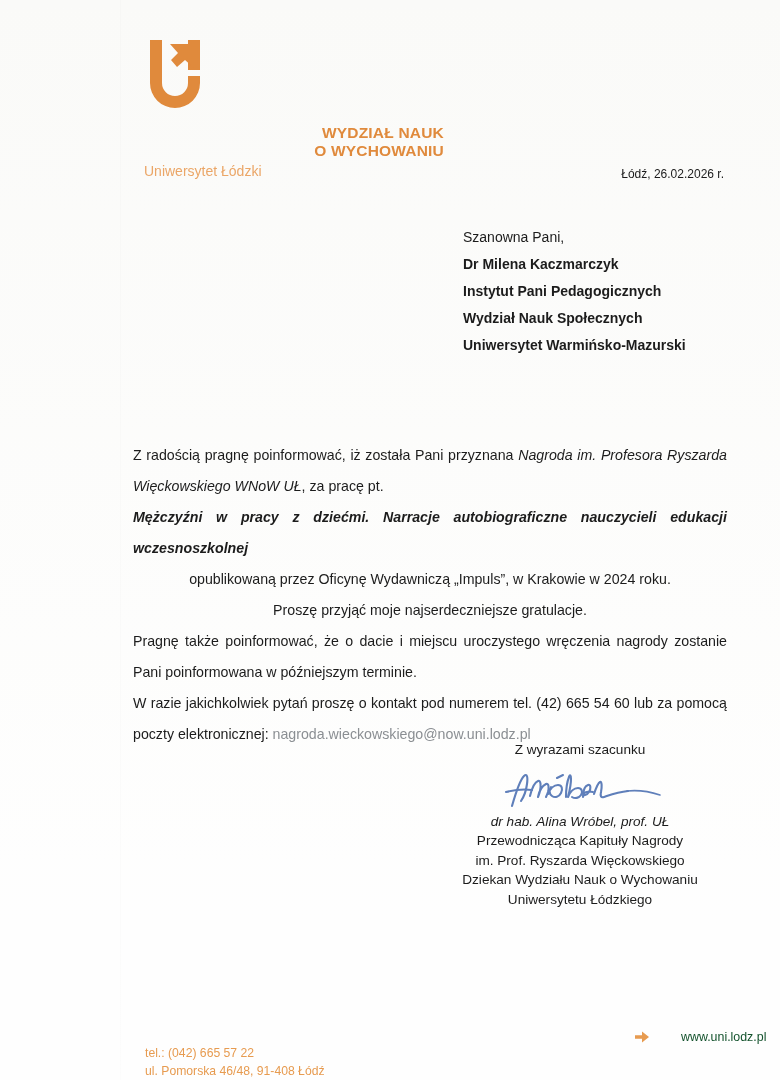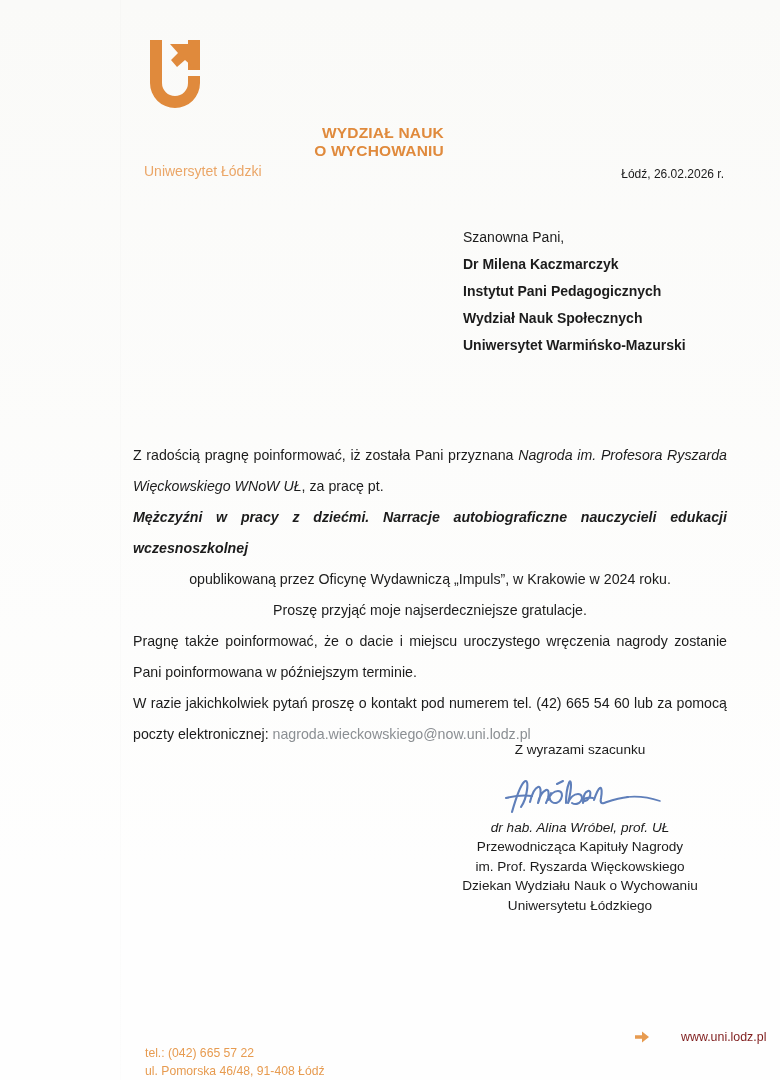--- a/index.html
+++ b/index.html
@@ -103,21 +103,21 @@
   
   .signature-block {
     position: absolute;
     left: 420px;
     top: 740px;
     width: 320px;
     text-align: center;
     font-size: 13.6px;
     line-height: 19.5px;
   }
-  .sig-greeting { margin-bottom: 14px; }
+  .sig-greeting { margin-bottom: 8px; }
   .sig-svg { display: block; margin: 0 auto; }
   .sig-name { font-style: italic; margin-top: 2px; }
 
   
   .footer-left {
     position: absolute;
     left: 145px;
     top: 1008px;
     font-size: 12.2px;
     line-height: 17.5px;
@@ -125,21 +125,21 @@
     margin-top: 37px;
   }
   .footer-right {
     position: absolute;
     left: 634px;
     top: 1030px;
     display: flex;
     align-items: center;
     gap: 31px;
     font-size: 12.4px;
-    color: #7f1d1d;
+    color: #14532d;
   }
   .arrow-icon { display: block; }
 </style>
 </head>
 <body>
 
 <div class="page">
   <div class="scan-noise"></div>
 
   <div class="letterhead">

